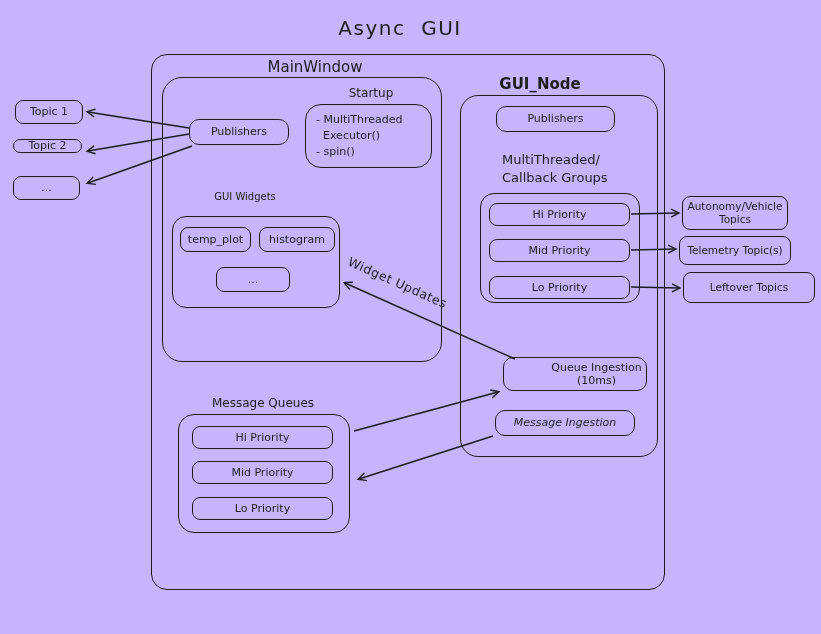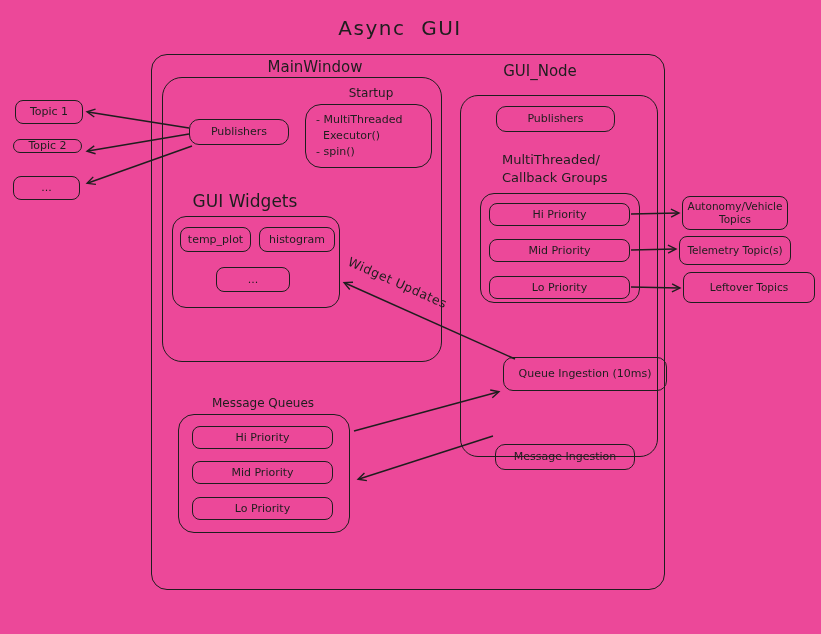--- a/index.html
+++ b/index.html
@@ -1,21 +1,21 @@
 <!DOCTYPE html>
 <html><head>
 <meta charset="utf-8">
 <style>
   html, body { margin: 0; padding: 0; }
   body { background: #ffffff; font-family: "DejaVu Sans", sans-serif; }
   #canvas {
     position: relative;
     width: 821px;
     height: 634px;
-    background: #ec4899;
+    background: #c4b5fd;
     color: #1e1e1e;
     overflow: hidden;
   }
   .box {
     position: absolute;
     border: 1.6px solid #1e1e1e;
     border-radius: 10px;
     box-sizing: border-box;
     display: flex;
     align-items: center;
@@ -32,21 +32,21 @@
     color: #1e1e1e;
     text-align: center;
   }
   .title {
     font-size: 20px;
     letter-spacing: 1.5px;
     white-space: pre;
   }
   .section-label { font-size: 15px; }
   .sub-label { font-size: 12px; }
-  .widgets-label { font-size: 17px; }
+  .widgets-label { font-size: 10px; }
   .startup-content {
     position: absolute;
     left: 10px;
     top: 7px;
     text-align: left;
     font-size: 11px;
     line-height: 16px;
   }
   .startup-content div { white-space: pre; }
   .subs-label {
@@ -98,41 +98,41 @@
   <div class="label widgets-label" style="left:170px; top:191px; width:150px;">GUI Widgets</div>
   <div class="box container-box" style="left:172px; top:216px; width:168px; height:92px; border-radius:14px;"></div>
   <div class="box" style="left:180px; top:227px; width:71px; height:25px; border-radius:8px;">temp_plot</div>
   <div class="box" style="left:259px; top:227px; width:76px; height:25px; border-radius:8px;">histogram</div>
   <div class="box" style="left:216px; top:267px; width:74px; height:25px; border-radius:8px;">...</div>
 
   <div class="box" style="left:15px; top:100px; width:68px; height:24px; border-radius:8px;">Topic 1</div>
   <div class="box" style="left:13px; top:139px; width:69px; height:14px; border-radius:8px;">Topic 2</div>
   <div class="box" style="left:13px; top:176px; width:67px; height:24px; border-radius:8px;">...</div>
 
-  <div class="label section-label" style="left:465px; top:62px; width:150px;">GUI_Node</div>
+  <div class="label section-label" style="left:465px; top:75px; width:150px;font-weight:bold;">GUI_Node</div>
   <div class="box container-box" style="left:460px; top:95px; width:198px; height:362px; border-radius:18px;"></div>
 
   <div class="box" style="left:496px; top:106px; width:119px; height:26px;">Publishers</div>
 
   <div class="subs-label" style="left:502px; top:151px;">
     <div>MultiThreaded/</div>
     <div>Callback Groups</div>
   </div>
 
   <div class="box container-box" style="left:480px; top:193px; width:160px; height:110px; border-radius:14px;"></div>
   <div class="box" style="left:489px; top:203px; width:141px; height:23px; border-radius:8px;">Hi Priority</div>
   <div class="box" style="left:489px; top:239px; width:141px; height:23px; border-radius:8px;">Mid Priority</div>
   <div class="box" style="left:489px; top:276px; width:141px; height:23px; border-radius:8px;">Lo Priority</div>
 
   <div class="box small-text" style="left:682px; top:196px; width:106px; height:34px; border-radius:8px; padding:10px;">Autonomy/Vehicle Topics</div>
   <div class="box small-text" style="left:679px; top:236px; width:112px; height:29px; border-radius:8px;">Telemetry Topic(s)</div>
   <div class="box small-text" style="left:683px; top:272px; width:132px; height:31px; border-radius:8px;">Leftover Topics</div>
 
-  <div class="box" style="left:503px; top:357px; width:164px; height:34px;">Queue Ingestion (10ms)</div>
-  <div class="box" style="left:495px; top:444px; width:140px; height:26px;">Message Ingestion</div>
+  <div class="box" style="left:503px; top:357px; width:144px; height:34px;padding-left:43px;">Queue Ingestion (10ms)</div>
+  <div class="box" style="left:495px; top:410px; width:140px; height:26px;font-style:italic;">Message Ingestion</div>
 
   <div class="label sub-label" style="left:188px; top:396px; width:150px;">Message Queues</div>
   <div class="box container-box" style="left:178px; top:414px; width:172px; height:119px; border-radius:16px;"></div>
   <div class="box" style="left:192px; top:426px; width:141px; height:23px; border-radius:8px;">Hi Priority</div>
   <div class="box" style="left:192px; top:461px; width:141px; height:23px; border-radius:8px;">Mid Priority</div>
   <div class="box" style="left:192px; top:497px; width:141px; height:23px; border-radius:8px;">Lo Priority</div>
 
   <div class="annotation" style="left:352px; top:254px;">Widget Updates</div>
 
   <svg class="arrows" viewBox="0 0 821 634">

